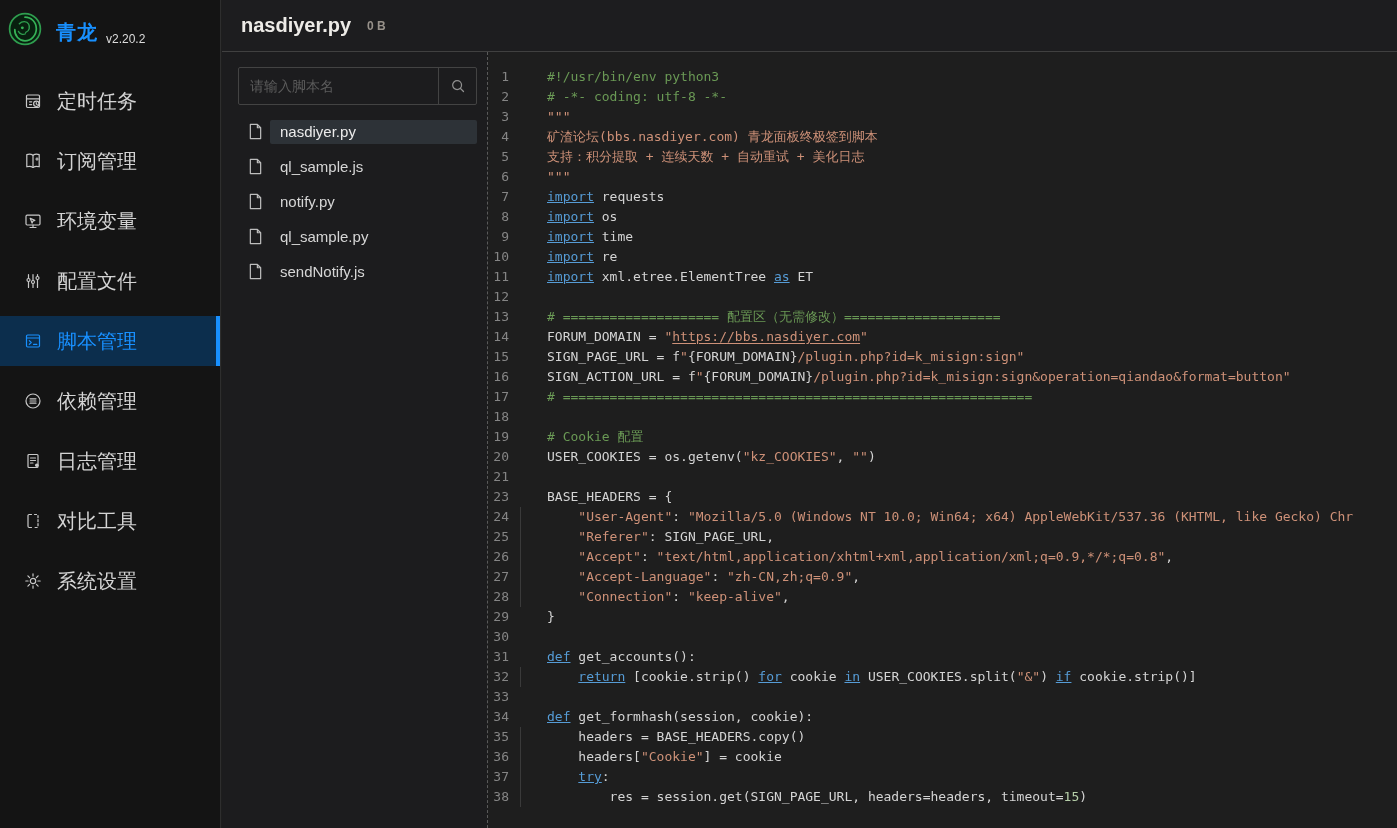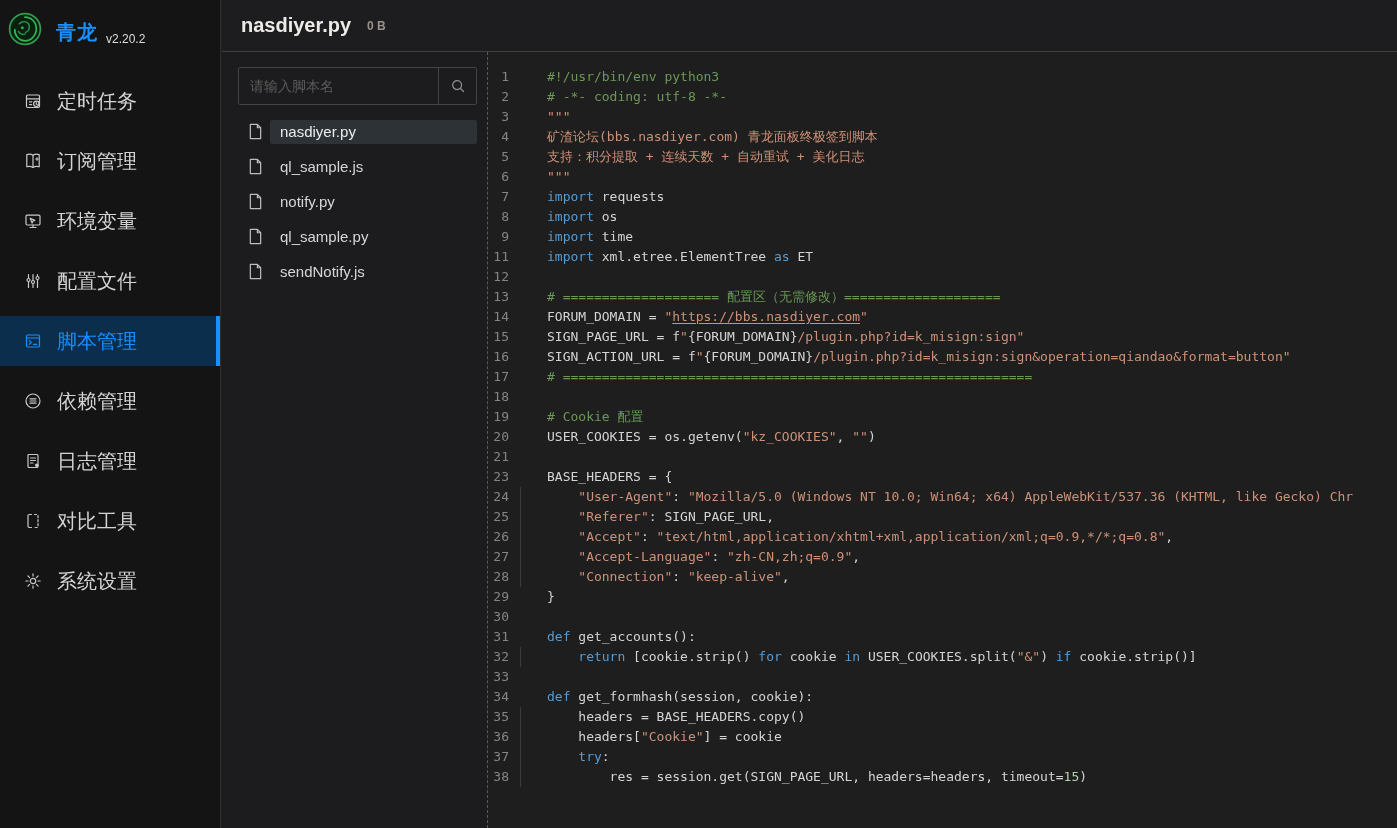--- a/index.html
+++ b/index.html
@@ -53,21 +53,21 @@
   
   .editor{flex:1;min-width:0;background:var(--c-editor-bg);padding-top:15px;overflow:hidden;
     font-family:"DejaVu Sans Mono",monospace;font-size:13px;line-height:20px;}
   .code-line{display:flex;height:20px;position:relative;white-space:pre;}
   .ln{width:21px;text-align:right;color:var(--c-line-number);flex-shrink:0;}
   .lc{margin-left:38px;color:var(--c-code-text);}
   .guide{position:absolute;left:32px;top:0;bottom:0;width:0;border-left:1px solid var(--c-indent-guide);}
   .tk-c{color:var(--c-comment);}
   .tk-s{color:var(--c-string);}
   .tk-u{color:var(--c-string);text-decoration:underline;text-underline-offset:2px;}
-  .tk-k{color:var(--c-keyword);}
+  .tk-k{color:var(--c-keyword);text-decoration:underline;}
   .tk-n{color:var(--c-number);}
   .tk-t{color:var(--c-code-text);}
 </style>
 </head>
 <body>
 
 <div class="sidebar">
   <div class="logo">
     <span class="logo-mark">
       <svg viewBox="0 0 36 36">
@@ -244,20 +244,21 @@
     <div class="editor" id="code">
         <div class="code-line"><span class="ln">1</span><span class="lc"><span class="tk-c">#!/usr/bin/env python3</span></span></div>
         <div class="code-line"><span class="ln">2</span><span class="lc"><span class="tk-c"># -*- coding: utf-8 -*-</span></span></div>
         <div class="code-line"><span class="ln">3</span><span class="lc"><span class="tk-s">"""</span></span></div>
         <div class="code-line"><span class="ln">4</span><span class="lc"><span class="tk-s">矿渣论坛(bbs.nasdiyer.com) 青龙面板终极签到脚本</span></span></div>
         <div class="code-line"><span class="ln">5</span><span class="lc"><span class="tk-s">支持：积分提取 + 连续天数 + 自动重试 + 美化日志</span></span></div>
         <div class="code-line"><span class="ln">6</span><span class="lc"><span class="tk-s">"""</span></span></div>
         <div class="code-line"><span class="ln">7</span><span class="lc"><span class="tk-k">import</span><span class="tk-t"> requests</span></span></div>
         <div class="code-line"><span class="ln">8</span><span class="lc"><span class="tk-k">import</span><span class="tk-t"> os</span></span></div>
         <div class="code-line"><span class="ln">9</span><span class="lc"><span class="tk-k">import</span><span class="tk-t"> time</span></span></div>
+        <div class="code-line"><span class="ln">10</span><span class="lc"><span class="tk-k">import</span><span class="tk-t"> re</span></span></div>
         <div class="code-line"><span class="ln">11</span><span class="lc"><span class="tk-k">import</span><span class="tk-t"> xml.etree.ElementTree </span><span class="tk-k">as</span><span class="tk-t"> ET</span></span></div>
         <div class="code-line"><span class="ln">12</span><span class="lc"></span></div>
         <div class="code-line"><span class="ln">13</span><span class="lc"><span class="tk-c"># ==================== 配置区（无需修改）====================</span></span></div>
         <div class="code-line"><span class="ln">14</span><span class="lc"><span class="tk-t">FORUM_DOMAIN = </span><span class="tk-s">"</span><span class="tk-u">https://bbs.nasdiyer.com</span><span class="tk-s">"</span></span></div>
         <div class="code-line"><span class="ln">15</span><span class="lc"><span class="tk-t">SIGN_PAGE_URL = f</span><span class="tk-s">"</span><span class="tk-t">{FORUM_DOMAIN}</span><span class="tk-s">/plugin.php?id=k_misign:sign"</span></span></div>
         <div class="code-line"><span class="ln">16</span><span class="lc"><span class="tk-t">SIGN_ACTION_URL = f</span><span class="tk-s">"</span><span class="tk-t">{FORUM_DOMAIN}</span><span class="tk-s">/plugin.php?id=k_misign:sign&amp;operation=qiandao&amp;format=button"</span></span></div>
         <div class="code-line"><span class="ln">17</span><span class="lc"><span class="tk-c"># ============================================================</span></span></div>
         <div class="code-line"><span class="ln">18</span><span class="lc"></span></div>
         <div class="code-line"><span class="ln">19</span><span class="lc"><span class="tk-c"># Cookie 配置</span></span></div>
         <div class="code-line"><span class="ln">20</span><span class="lc"><span class="tk-t">USER_COOKIES = os.getenv(</span><span class="tk-s">"kz_COOKIES"</span><span class="tk-t">, </span><span class="tk-s">""</span><span class="tk-t">)</span></span></div>

